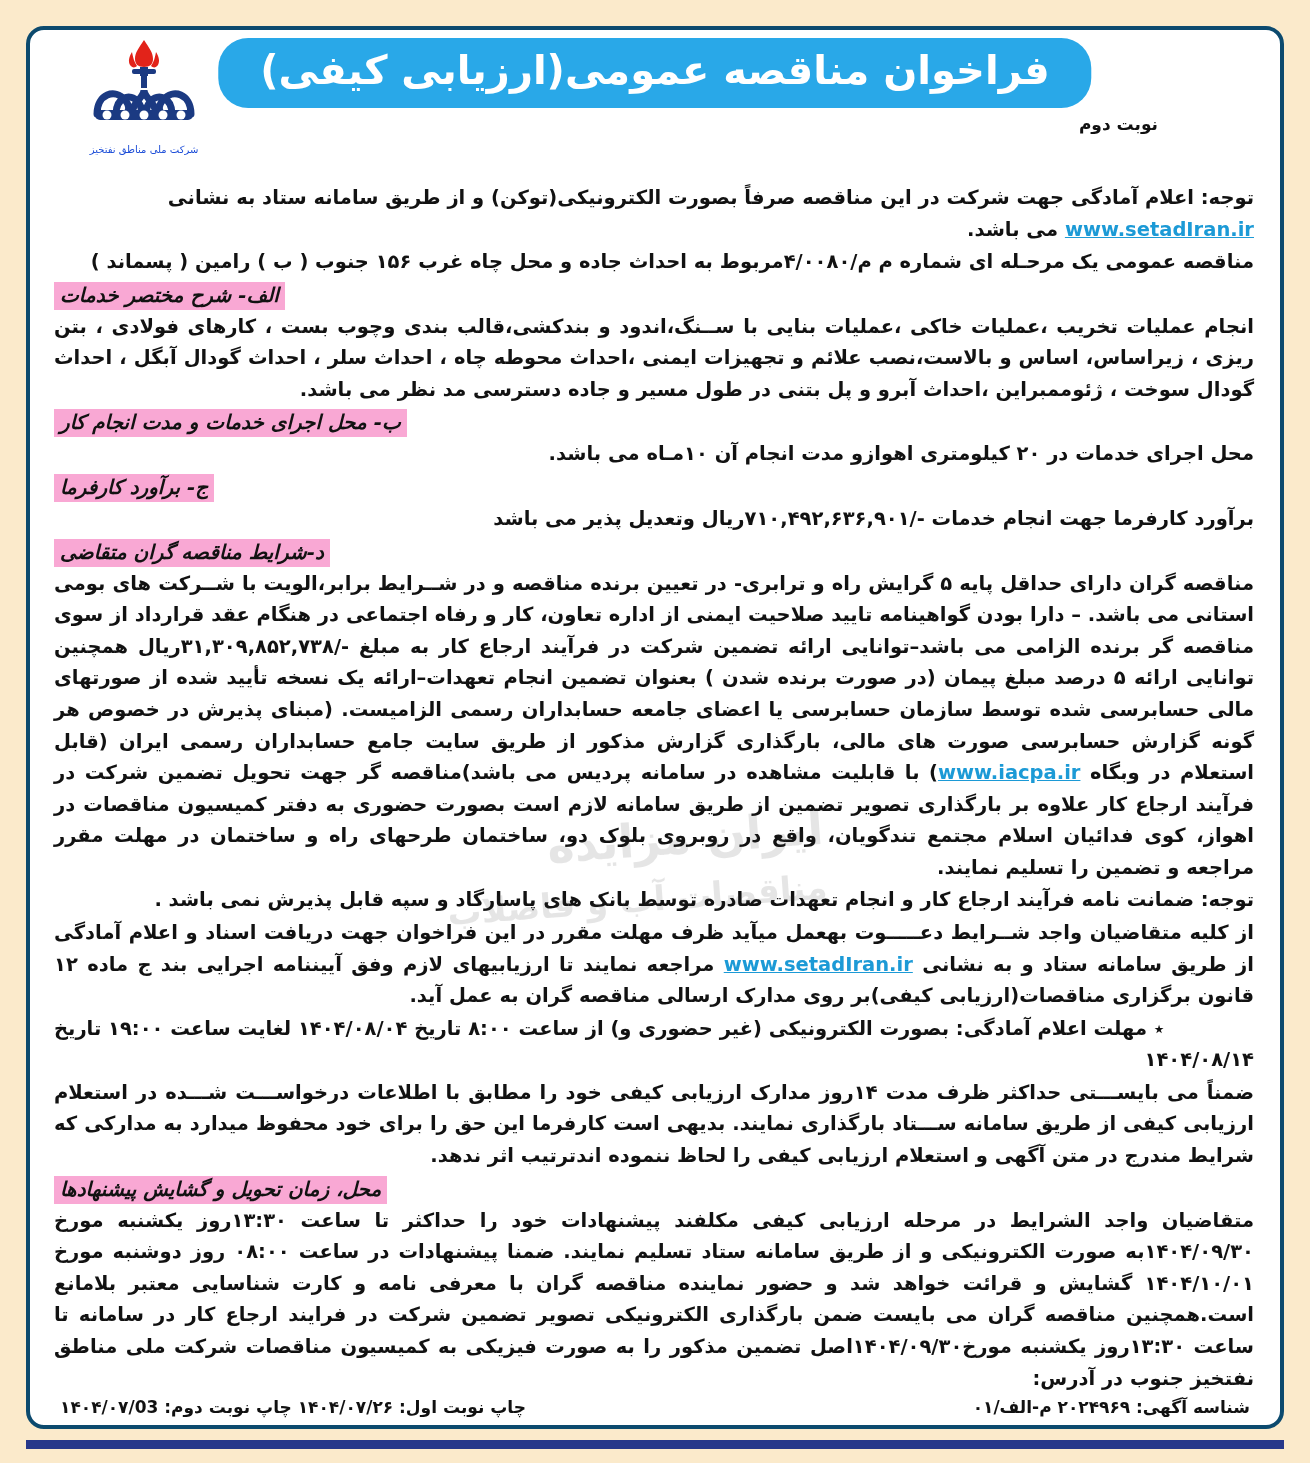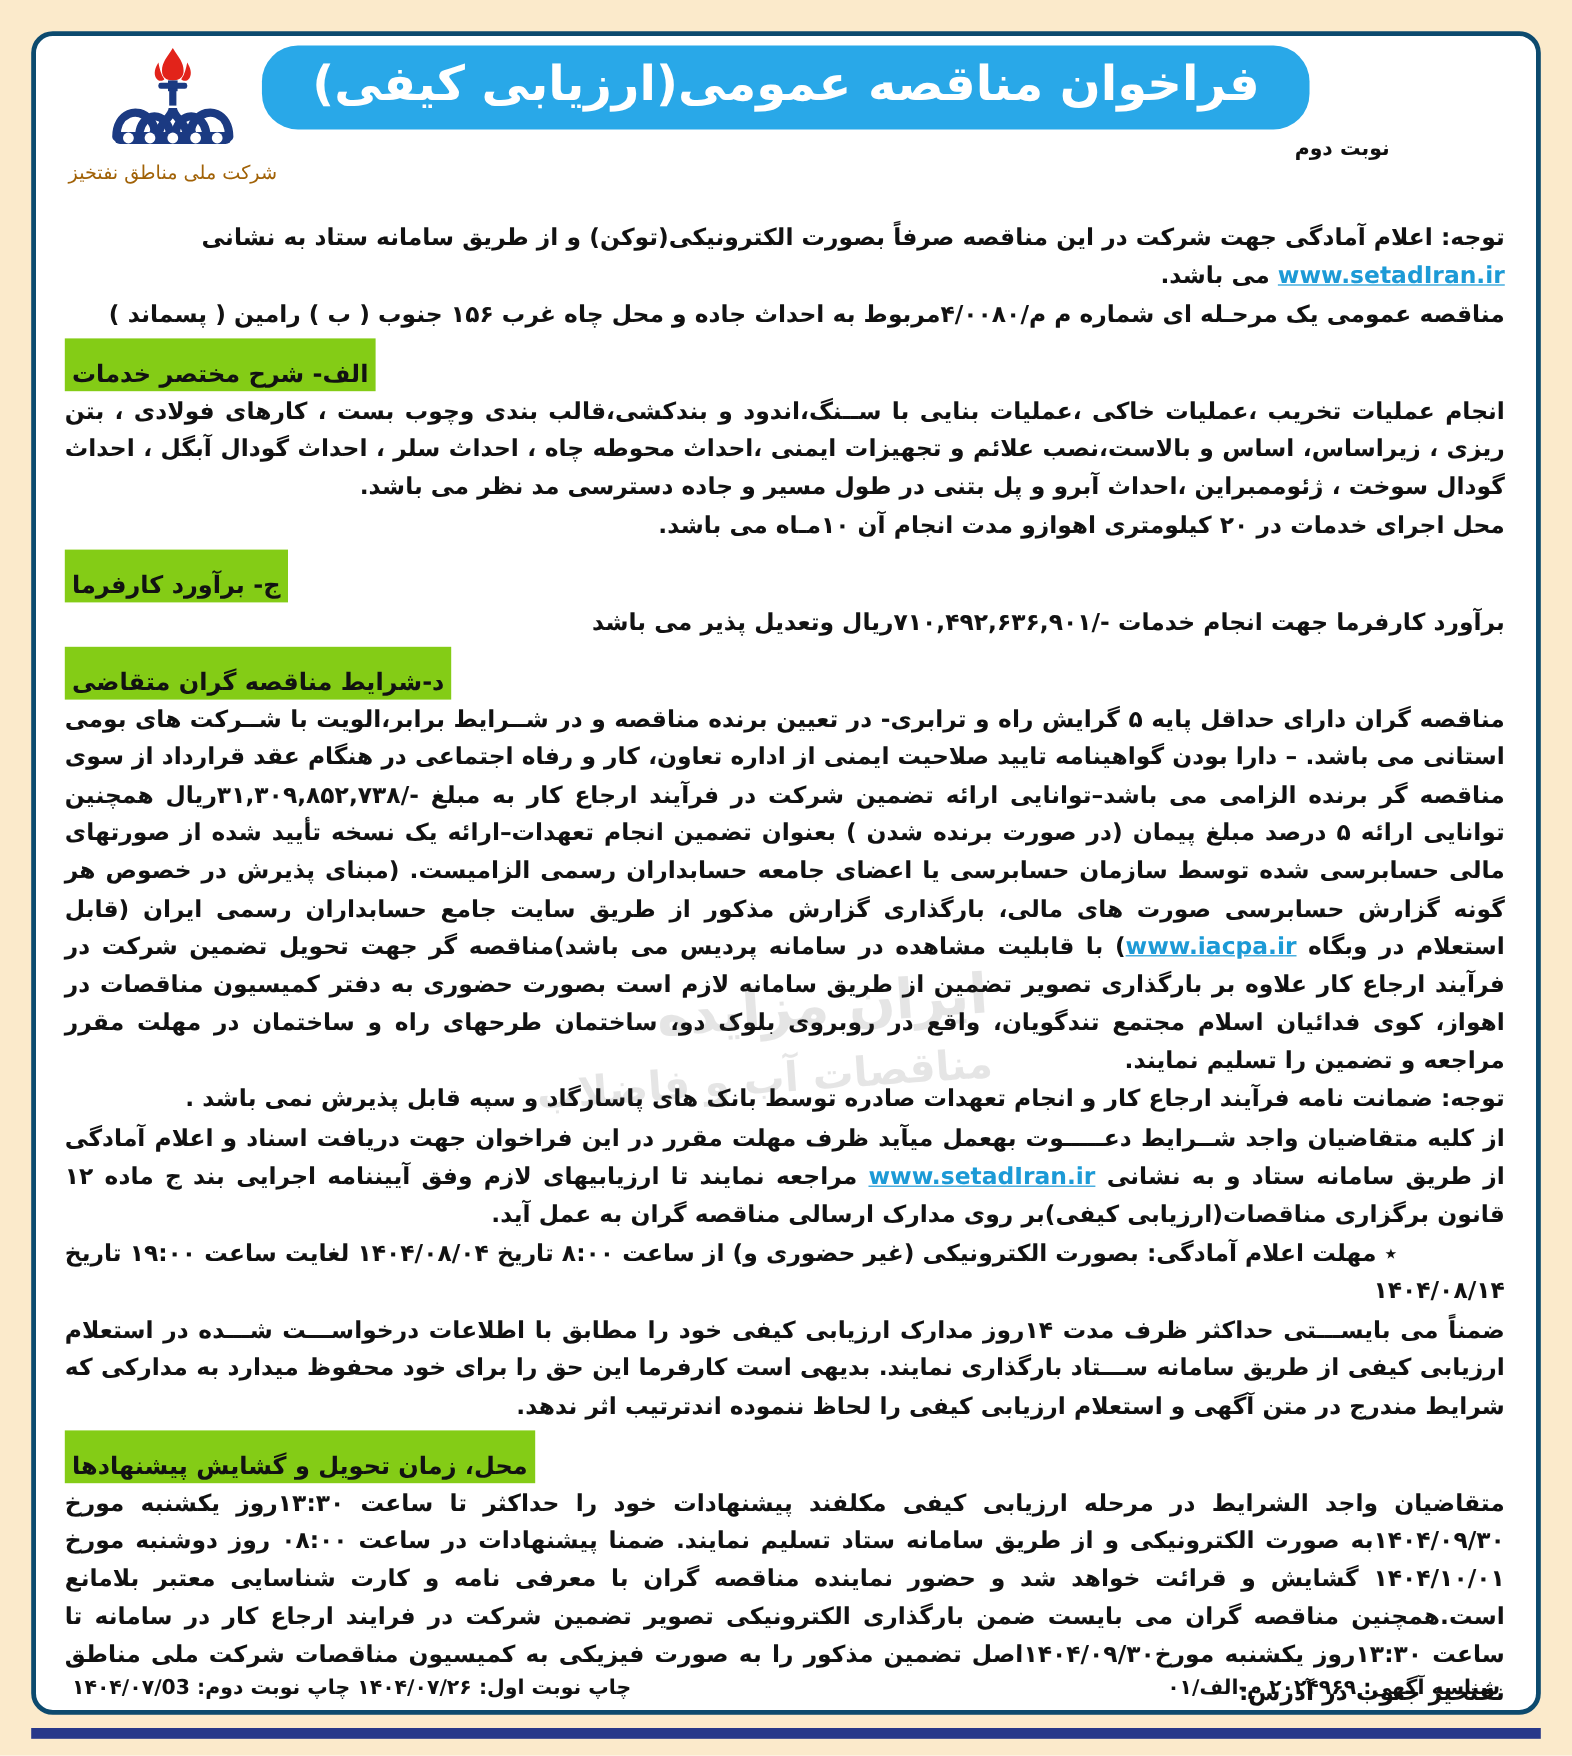--- a/index.html
+++ b/index.html
@@ -68,23 +68,23 @@
 
   .logo-block {
     position: absolute;
     top: 6px;
     left: 24px;
     width: 180px;
     text-align: center;
   }
   .logo-svg { display: block; margin: 0 auto; }
   .logo-caption {
-    font-size: 16px;
-    color: #a16207;
-    margin-top: 6px;
+    font-size: 10px;
+    color: #1d4ed8;
+    margin-top: 16px;
     white-space: nowrap;
     letter-spacing: 0.5px;
   }
 
   
   .content {
     position: relative;
     padding: 0 26px 0 24px;
     direction: rtl;
     text-align: right;
@@ -103,23 +103,24 @@
 
   .sec-head {
     display: block;
     text-align: left;
     font-size: 20px;
     font-weight: bold;
     color: #121212;
     margin: 4px 0 1px 0;
   }
   .sec-head > span {
-    background: #84cc16;
-    padding: 17px 6px 3px 6px;
+    background: #f9a8d4;
+    padding: 1px 6px 3px 6px;
     display: inline-block;
+    font-style: italic;
   }
 
   .link { color: #1c9ad6; font-weight: bold; }
   .push-right { text-align: right; }
 
   .footer-row {
     position: absolute;
     left: 30px;
     right: 30px;
     bottom: 8px;
@@ -205,20 +206,23 @@
     <p class="para push-right">
       <span>توجه: اعلام آمادگی جهت شرکت در این مناقصه صرفاً بصورت الکترونیکی(توکن) و از طریق سامانه ستاد به نشانی </span><a class="link" href="#">www.setadIran.ir</a><span> می باشد.</span>
     </p>
     <p class="para push-right">مناقصه عمومی یک مرحـله ای شماره  م م/۴/۰۰۸۰مربوط به  احداث جاده و محل چاه غرب ۱۵۶ جنوب ( ب ) رامین ( پسماند )</p>
 
     <div class="sec-head">
       <span>الف- شرح مختصر خدمات</span>
     </div>
     <p class="para">انجام عملیات تخریب ،عملیات خاکی ،عملیات بنایی با ســنگ،اندود و بندکشی،قالب بندی وچوب بست ، کارهای فولادی ، بتن ریزی ، زیراساس، اساس و بالاست،نصب علائم و تجهیزات ایمنی ،احداث محوطه چاه  ، احداث سلر ، احداث گودال آبگل ، احداث گودال سوخت ، ژئوممبراین ،احداث آبرو و پل بتنی در طول مسیر و جاده دسترسی مد نظر می باشد.</p>
 
+    <div class="sec-head">
+      <span>ب-  محل اجرای خدمات و مدت انجام کار</span>
+    </div>
     <p class="para push-right">محل اجرای خدمات در ۲۰ کیلومتری اهوازو مدت انجام آن ۱۰مـاه  می باشد.</p>
 
     <div class="sec-head">
       <span>ج-  برآورد کارفرما</span>
     </div>
     <p class="para push-right">برآورد کارفرما جهت انجام خدمات   -/۷۱۰,۴۹۲,۶۳۶,۹۰۱ریال  وتعدیل پذیر می باشد</p>
 
     <div class="sec-head">
       <span>د-شرایط مناقصه گران متقاضی</span>
     </div>

